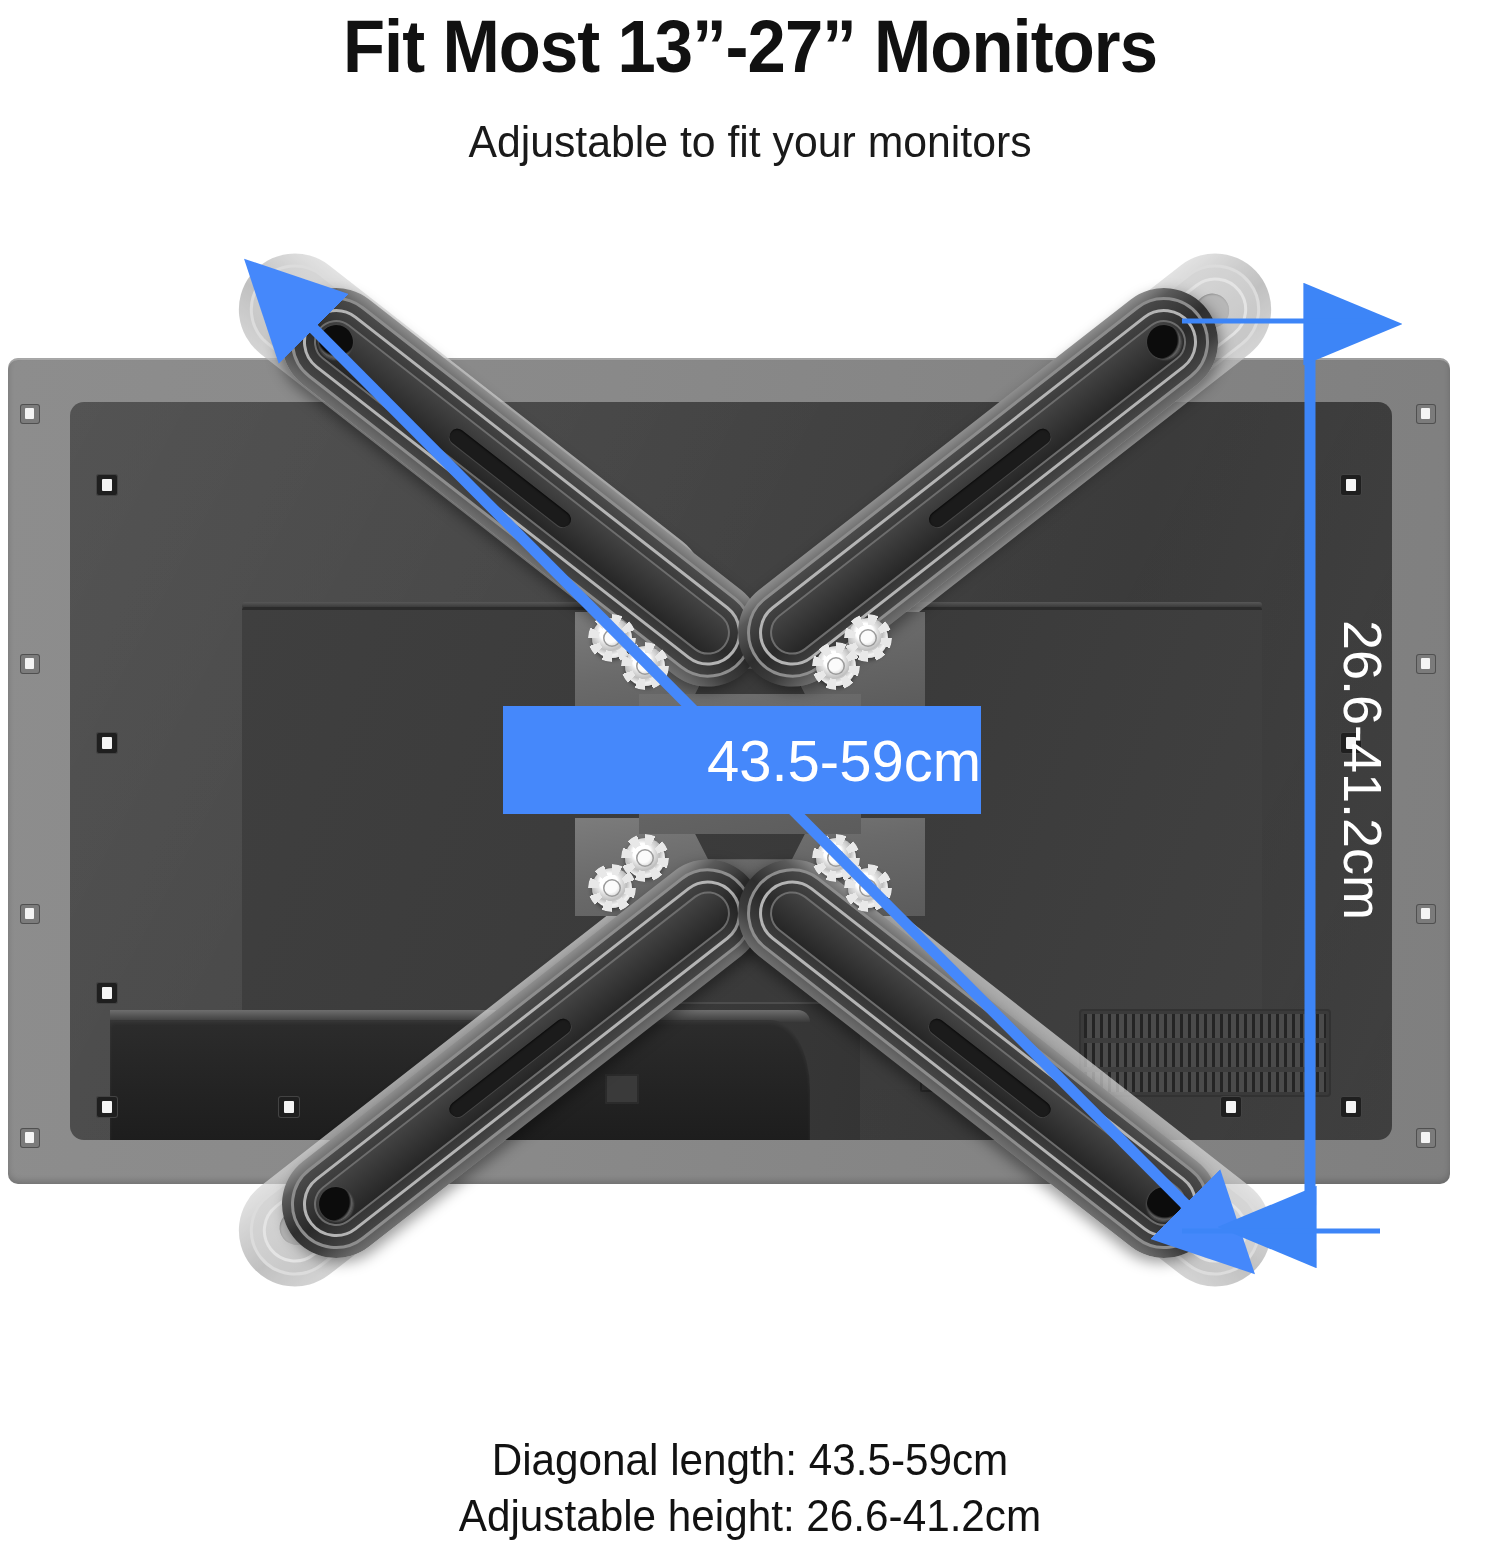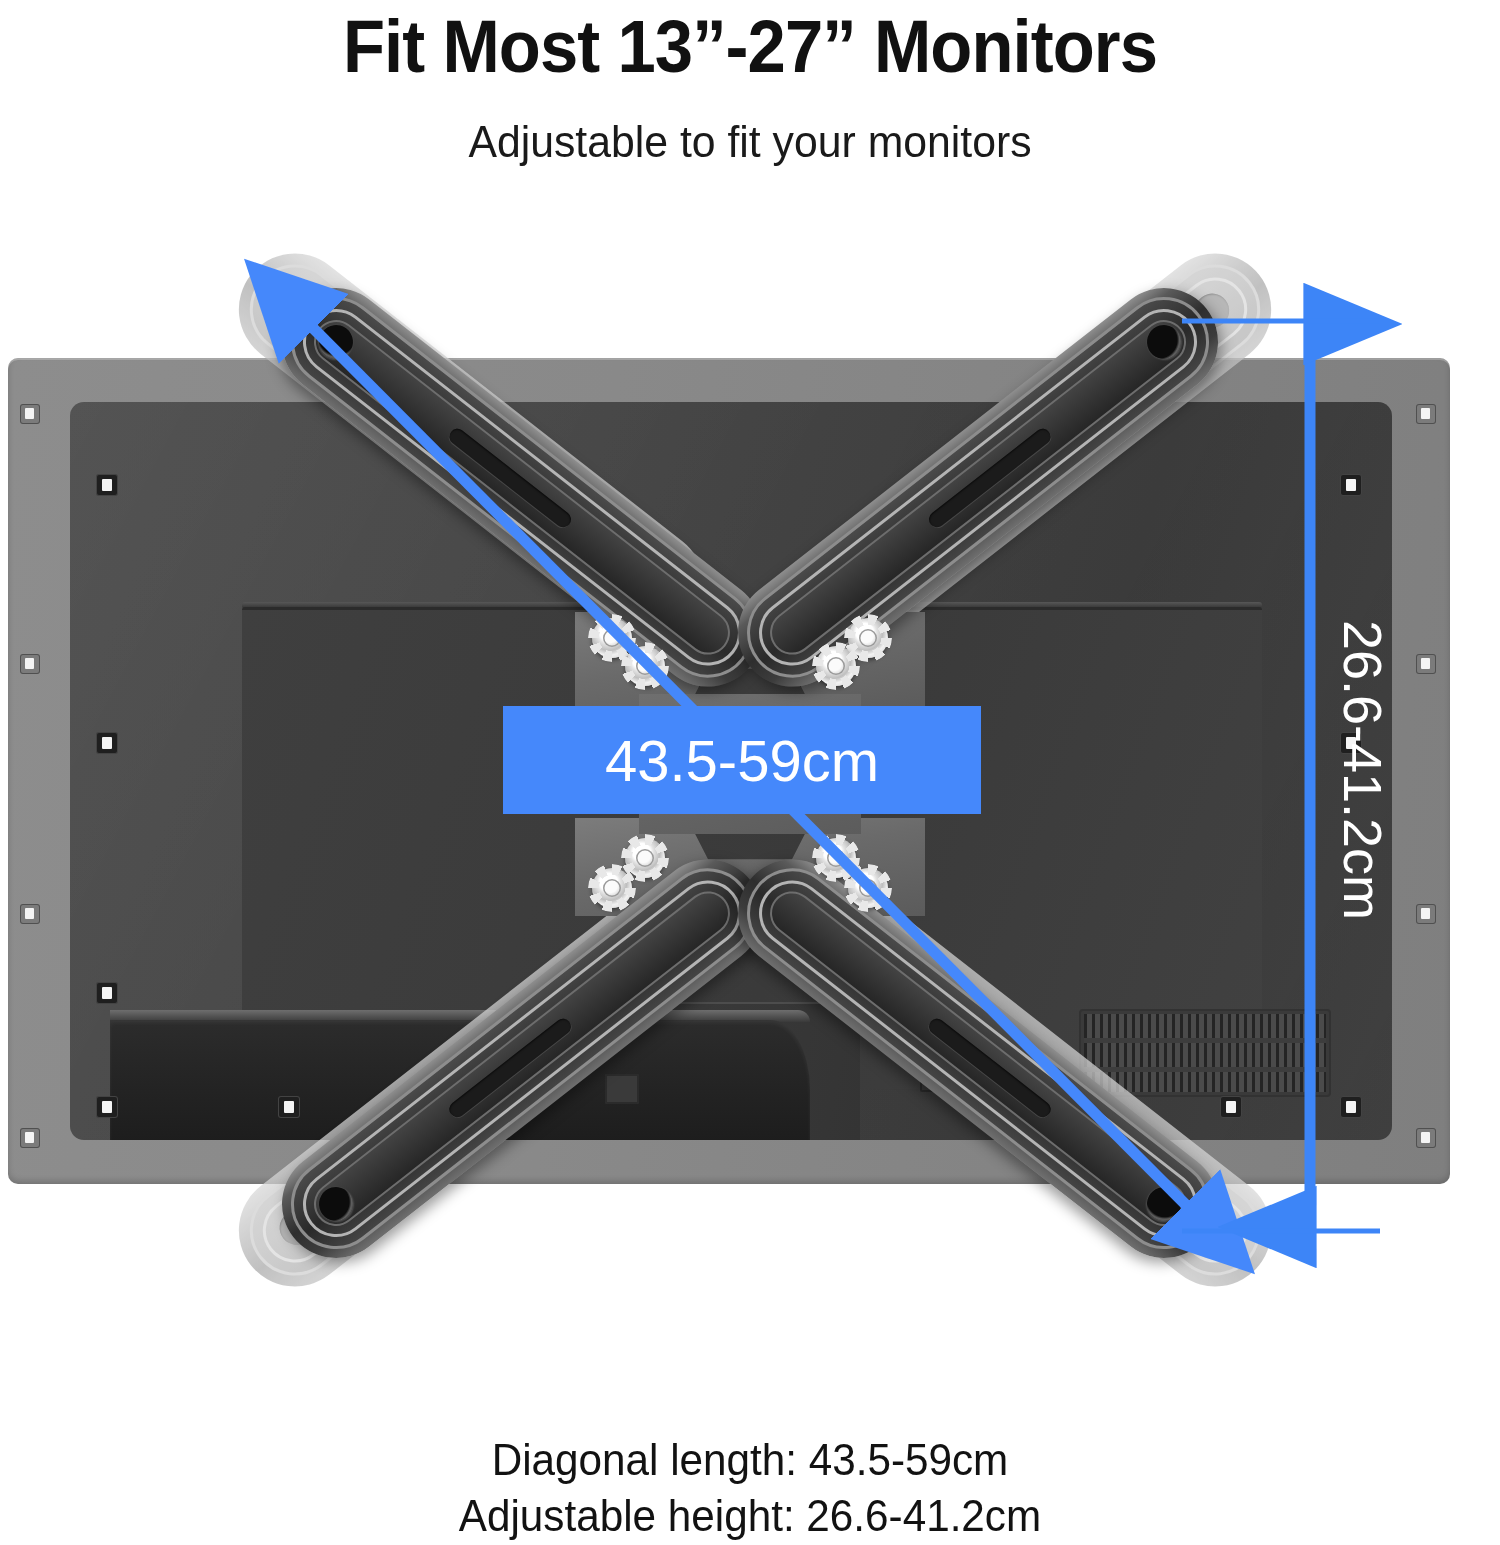--- a/index.html
+++ b/index.html
@@ -312,21 +312,21 @@
     width: 1500px; height: 1545px;
     pointer-events: none;
   }
   .dim-label-diagonal {
     position: absolute;
     left: 503px; top: 706px;
     width: 478px; height: 108px;
     background: #4588fb;
     display: flex;
     align-items: center;
-    justify-content: center;
+    justify-content: flex-end;
   }
   .dim-label-diagonal span {
     color: #ffffff;
     font-size: 58px;
     font-weight: 400;
     letter-spacing: 0px;
   }
   .dim-label-vertical {
     position: absolute;
     left: 1331px; top: 570px;

